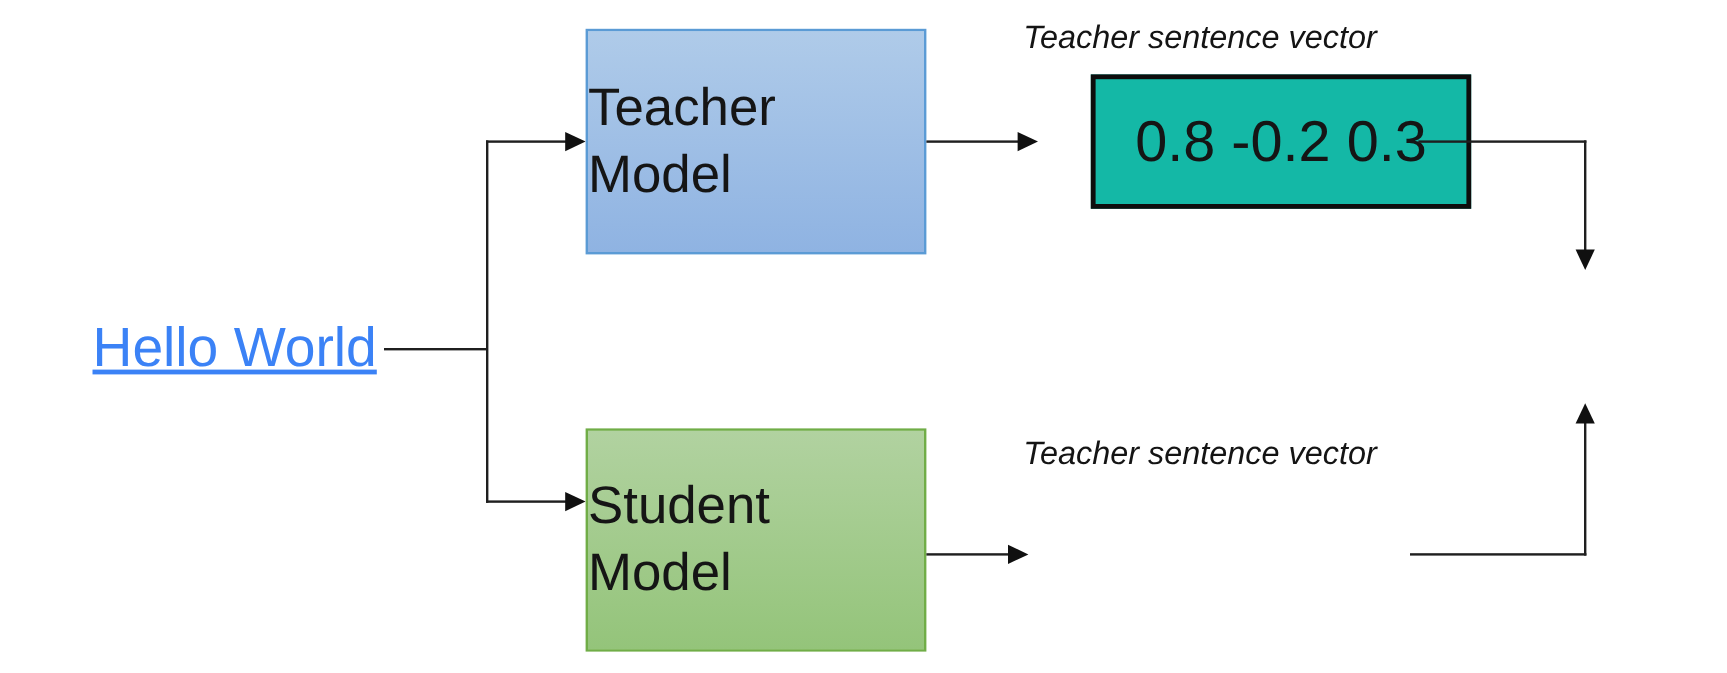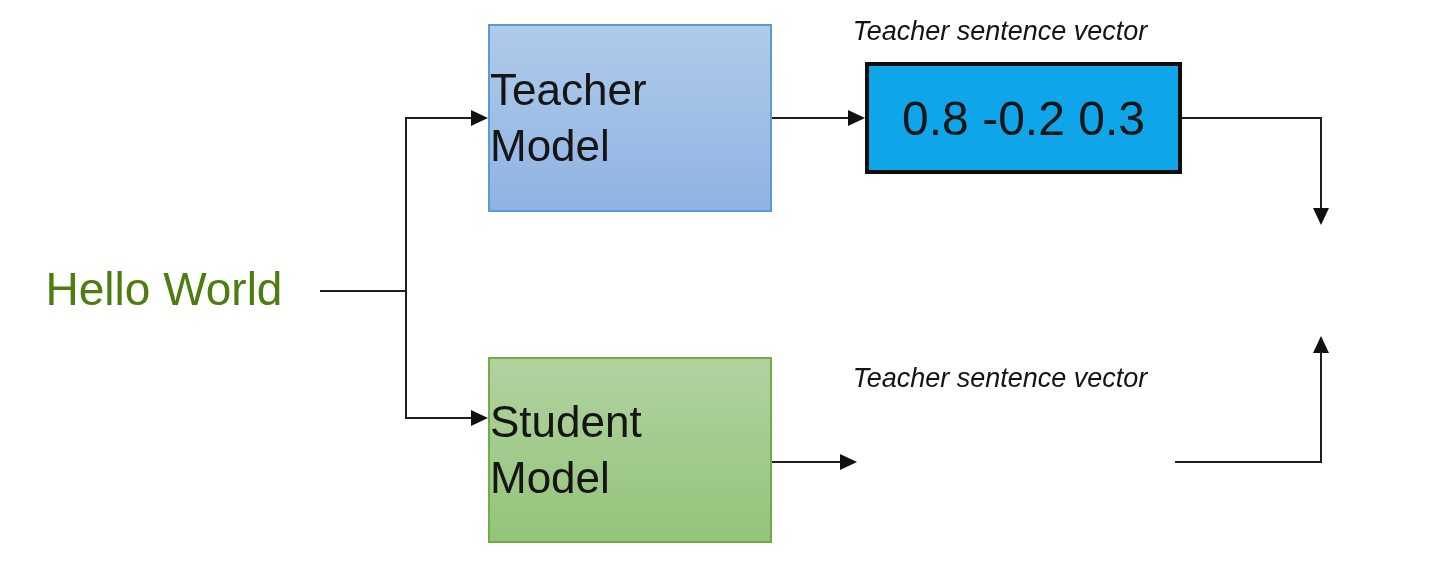--- a/index.html
+++ b/index.html
@@ -61,28 +61,29 @@
     color: #151515;
     text-align: center;
   }
   .teacher-box { top: 24px; left: 488px; height: 188px; }
   .student-box { top: 357px; left: 488px; height: 186px; }
 
   
   .vector-box {
     position: absolute;
     box-sizing: border-box;
-    background: #0ea5e9;
+    background: #14b8a6;
     border: 4px solid #0d0d0d;
     display: flex;
     align-items: center;
     justify-content: center;
     font-size: 48px;
     color: #151515;
     white-space: nowrap;
+    margin-left: 44px;
   }
   .teacher-vector { left: 865px; top: 62px; width: 317px; height: 112px; }
   .student-vector { left: 857px; top: 407px; width: 318px; height: 110px; }
 
   .vector-caption {
     position: absolute;
     width: 340px;
     text-align: center;
     font-style: italic;
     font-size: 27px;
@@ -90,24 +91,25 @@
     white-space: nowrap;
   }
   .teacher-caption { left: 830px; top: 16px; }
   .student-caption { left: 830px; top: 363px; }
 
   .input-label {
     position: absolute;
     left: 14px;
     top: 262px;
     width: 300px;
-    text-align: center;
+    text-align: right;
     font-size: 46px;
-    color: #4d7c0f;
+    color: #3b82f6;
     white-space: nowrap;
+    text-decoration: underline;
   }
   .loss-label {
     position: absolute;
     left: 1199px;
     top: 255px;
     width: 240px;
     text-align: center;
     font-size: 48px;
     color: #141414;
     white-space: nowrap;

